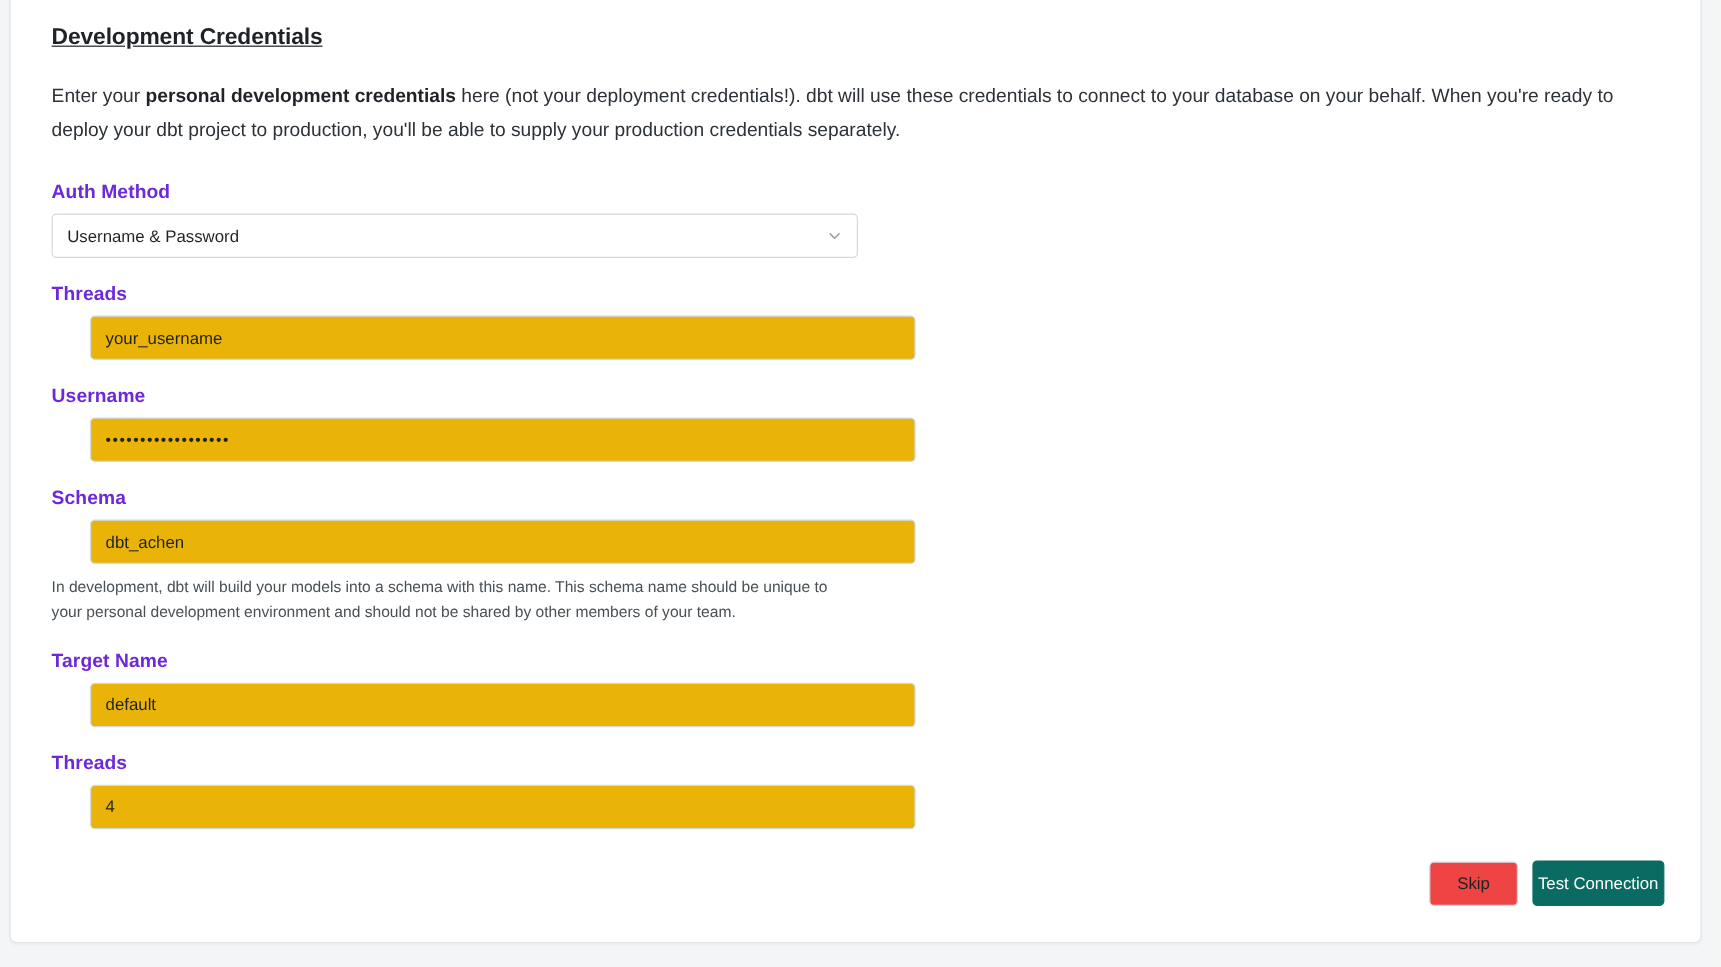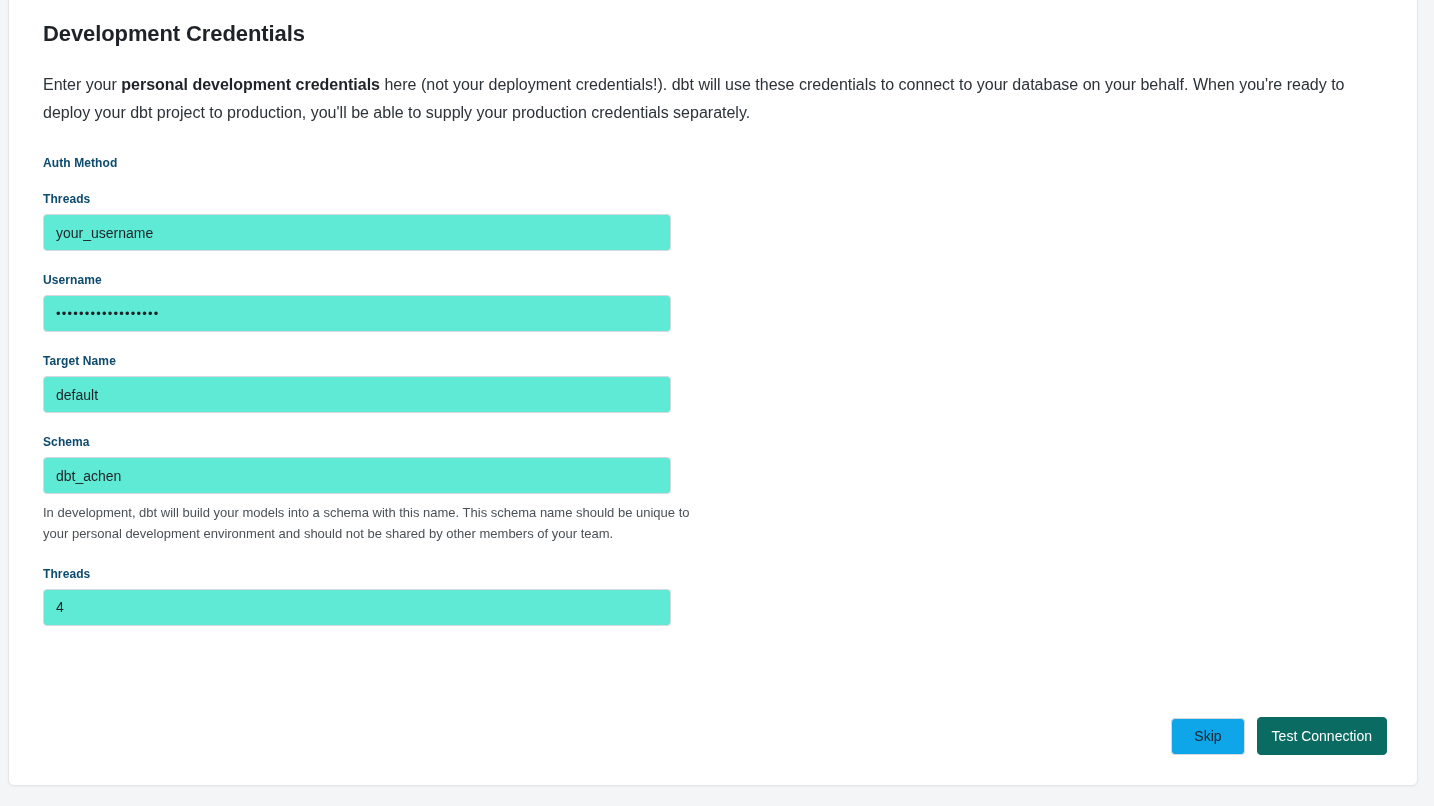--- a/index.html
+++ b/index.html
@@ -26,70 +26,72 @@
     border-radius: 6px;
     box-shadow: 0 1px 2px rgba(16,24,40,0.04);
     box-sizing: border-box;
   }
 
   .card-inner {
     padding: 28px 34px 0 34px;
   }
 
   .page-title {
-    font-size: 22px;
+    font-size: 19px;
     font-weight: bold;
     color: #1f2328;
     margin: 0 0 24px 0;
     letter-spacing: -0.1px;
+    text-decoration: underline;
   }
 
   .intro {
     font-size: 16px;
     line-height: 1.72;
     color: #2c3238;
     max-width: 1340px;
     margin: 0 0 30px 0;
   }
   .intro b {
     font-weight: bold;
     color: #1f2328;
   }
 
   .field {
     margin-bottom: 22px;
   }
   .field-label {
-    font-size: 12px;
+    font-size: 16px;
     font-weight: bold;
-    color: #0c4a6e;
+    color: #6d28d9;
     margin-bottom: 8px;
     letter-spacing: 0.1px;
   }
 
   .control {
     position: relative;
     width: 672px;
     box-sizing: border-box;
   }
 
   .input {
-    width: 628px;
+    width: 688px;
     height: 37px;
     box-sizing: border-box;
     border: 1px solid #d5d8dc;
     border-radius: 4px;
-    background: #5eead4;
+    background: #eab308;
     padding: 0 12px;
     font-size: 14px;
     color: #1f2328;
     font-family: "Liberation Sans", sans-serif;
     outline: none;
     display: flex;
     align-items: center;
+    margin-left: 32px;
   }
   .input.password {
     letter-spacing: 1.2px;
     font-size: 13px;
     color: #1f2328;
   }
 
   .select {
     width: 672px;
     height: 37px;
@@ -135,44 +137,54 @@
     border-radius: 4px;
     cursor: pointer;
     display: inline-flex;
     align-items: center;
     justify-content: center;
     box-sizing: border-box;
   }
   .btn-secondary {
     height: 37px;
     padding: 4px 22px;
-    background: #0ea5e9;
+    background: #ef4444;
     border: 1px solid #d5d8dc;
     color: #1f2328;
   }
   .btn-primary {
     height: 38px;
-    padding: 0 14px;
+    padding: 0 4px;
     background: #0a6b62;
     border: 1px solid #0a6b62;
     color: #ffffff;
   }
 </style>
 </head>
 <body>
 
 <div class="card">
   <div class="card-inner">
 
     <div class="page-title">Development Credentials</div>
 
     <p class="intro"><span>Enter your </span><b>personal development credentials</b><span> here (not your deployment credentials!). dbt will use these credentials to connect to your database on your behalf. When you're ready to deploy your dbt project to production, you'll be able to supply your production credentials separately.</span></p>
 
     <div class="field">
       <div class="field-label">Auth Method</div>
+      <div class="control">
+        <div class="select">
+          <span>Username &amp; Password</span>
+          <span class="chev">
+            <svg viewBox="0 0 16 16" width="13" height="13" fill="none" stroke="currentColor" stroke-width="1.6" stroke-linecap="round" stroke-linejoin="round">
+                <path d="M3.5 6 L8 10.5 L12.5 6"></path>
+              </svg>
+          </span>
+        </div>
+      </div>
     </div>
 
     <div class="field">
       <div class="field-label">Threads</div>
       <div class="control">
         <div class="input">
           <span>your_username</span>
         </div>
       </div>
     </div>
@@ -180,36 +192,36 @@
     <div class="field">
       <div class="field-label">Username</div>
       <div class="control">
         <div class="input password">
           <span>••••••••••••••••••</span>
         </div>
       </div>
     </div>
 
     <div class="field">
+      <div class="field-label">Schema</div>
+      <div class="control">
+        <div class="input">
+          <span>dbt_achen</span>
+        </div>
+      </div>
+      <div class="helper">In development, dbt will build your models into a schema with this name. This schema name should be unique to your personal development environment and should not be shared by other members of your team.</div>
+    </div>
+
+    <div class="field">
       <div class="field-label">Target Name</div>
       <div class="control">
         <div class="input">
           <span>default</span>
         </div>
       </div>
-    </div>
-
-    <div class="field">
-      <div class="field-label">Schema</div>
-      <div class="control">
-        <div class="input">
-          <span>dbt_achen</span>
-        </div>
-      </div>
-      <div class="helper">In development, dbt will build your models into a schema with this name. This schema name should be unique to your personal development environment and should not be shared by other members of your team.</div>
     </div>
 
     <div class="field">
       <div class="field-label">Threads</div>
       <div class="control">
         <div class="input">
           <span>4</span>
         </div>
       </div>
     </div>

